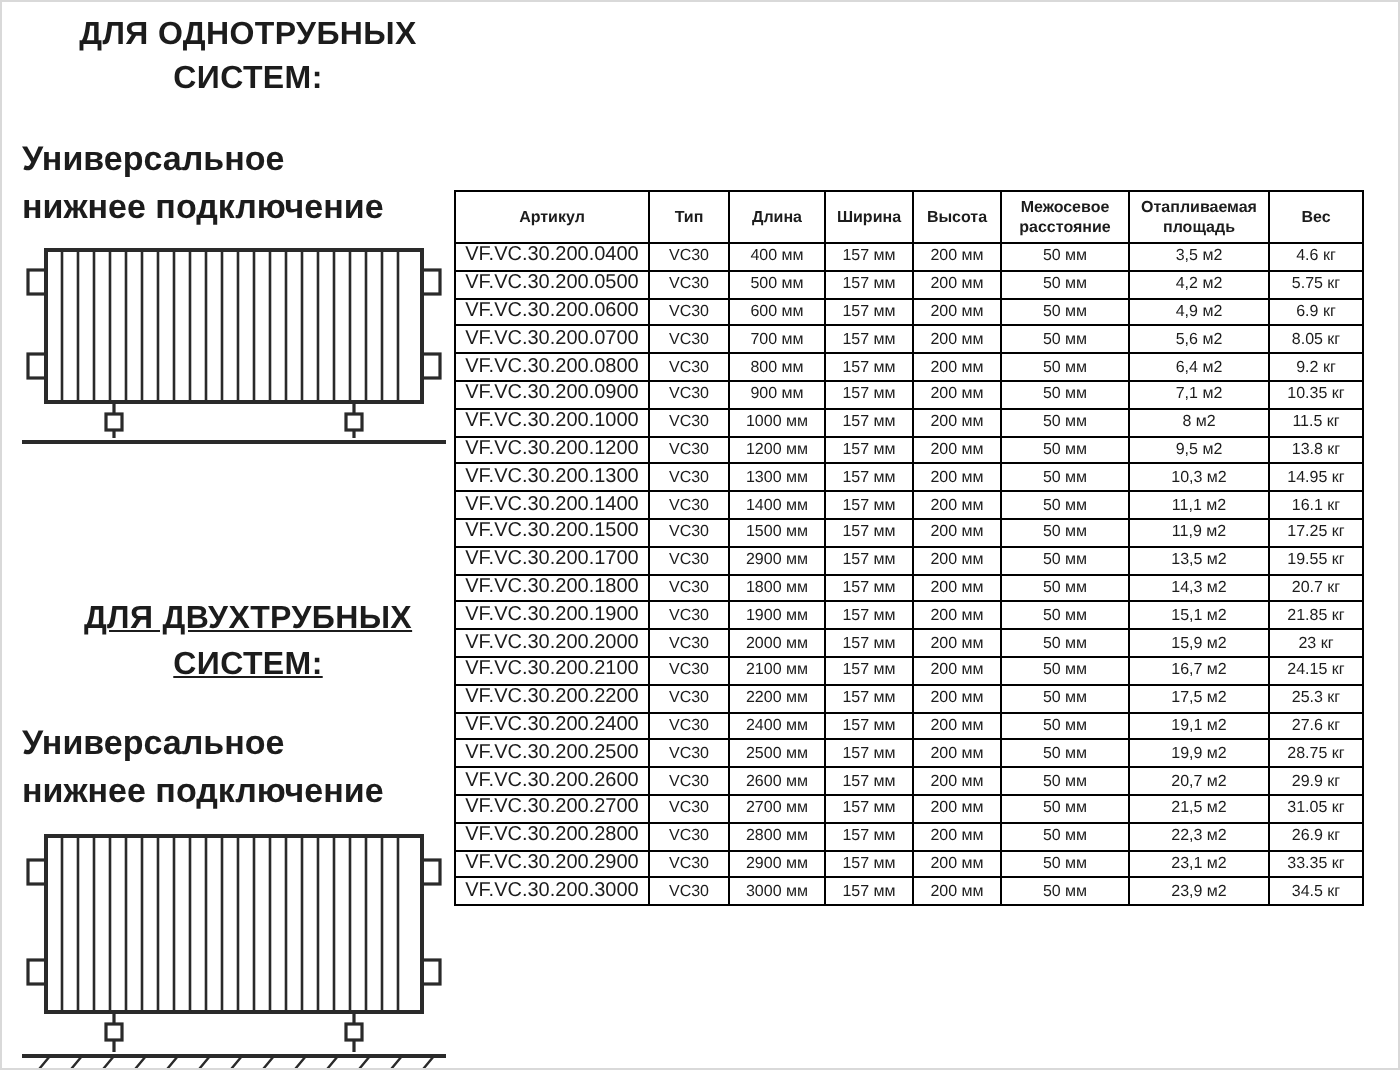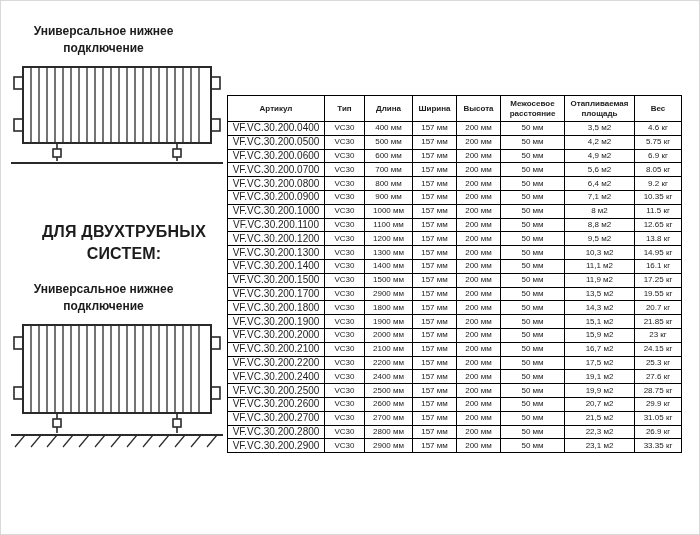--- a/index.html
+++ b/index.html
@@ -4,34 +4,35 @@
 <style>
   *{box-sizing:border-box;}
   html,body{margin:0;padding:0;}
   body{
     width:700px;height:535px;background:#ffffff;position:relative;
     font-family:"Liberation Sans", sans-serif;color:#1c1c1c;overflow:hidden;
     border:1px solid #d9d9d9;
   }
   .left-col{position:absolute;left:10px;top:6px;width:226px;}
   .h-main{font-size:16px;font-weight:bold;text-align:center;margin:0;line-height:1.4;letter-spacing:.2px;}
-  .h-sub{font-size:12px;font-weight:bold;text-align:center;margin:16px 0 6px 0;line-height:1.4;width:185px;}
-  .h-main.second{margin-top:52px;}
+  .h-sub{font-size:17px;font-weight:bold;text-align:left;margin:16px 0 6px 0;line-height:1.4;width:185px;}
+  .h-main.second{margin-top:72px;text-decoration:underline;}
   svg.radiator{display:block;margin-top:4px;}
   .right-col{position:absolute;left:226px;top:94px;width:454px;}
   table{border-collapse:collapse;width:100%;table-layout:fixed;}
   th,td{border:1px solid #000;text-align:center;vertical-align:middle;overflow:hidden;}
   th{font-size:8px;font-weight:bold;padding:2px 1px;height:26px;white-space:normal;line-height:1.25;}
   td{font-size:8px;padding:0 1px;height:13.8px;white-space:nowrap;line-height:1;}
   td.bold{font-weight:normal;font-size:10px;}
 </style>
 </head>
 <body>
 
 <div class="left-col">
+  <h2 class="h-main">ДЛЯ ОДНОТРУБНЫХ СИСТЕМ:</h2>
   <p class="h-sub">Универсальное нижнее подключение</p>
 
   <svg class="radiator" width="212" height="106" viewBox="0 0 212 106" fill="none" stroke="#2a2a2a">
     <rect x="12" y="4" width="188" height="76" stroke-width="2"></rect>
     <path stroke-width="1.3" d="M20 4V80M28 4V80M36 4V80M44 4V80M52 4V80M60 4V80M68 4V80M76 4V80M84 4V80M92 4V80M100 4V80M108 4V80M116 4V80M124 4V80M132 4V80M140 4V80M148 4V80M156 4V80M164 4V80M172 4V80M180 4V80M188 4V80"></path>
     <rect x="3" y="14" width="9" height="12" stroke-width="1.6"></rect>
     <rect x="3" y="56" width="9" height="12" stroke-width="1.6"></rect>
     <rect x="200" y="14" width="9" height="12" stroke-width="1.6"></rect>
     <rect x="200" y="56" width="9" height="12" stroke-width="1.6"></rect>
     <path stroke-width="1.6" d="M46 80V86M46 94V98M166 80V86M166 94V98"></path>
@@ -147,30 +148,20 @@
           <td class="bold">VF.VC.30.200.1000</td>
           <td>VC30</td>
           <td>1000 мм</td>
           <td>157 мм</td>
           <td>200 мм</td>
           <td>50 мм</td>
           <td>8 м2</td>
           <td>11.5 кг</td>
         </tr>
         <tr>
-          <td class="bold">VF.VC.30.200.1100</td>
-          <td>VC30</td>
-          <td>1100 мм</td>
-          <td>157 мм</td>
-          <td>200 мм</td>
-          <td>50 мм</td>
-          <td>8,8 м2</td>
-          <td>12.65 кг</td>
-        </tr>
-        <tr>
           <td class="bold">VF.VC.30.200.1200</td>
           <td>VC30</td>
           <td>1200 мм</td>
           <td>157 мм</td>
           <td>200 мм</td>
           <td>50 мм</td>
           <td>9,5 м2</td>
           <td>13.8 кг</td>
         </tr>
         <tr>
@@ -315,16 +306,26 @@
         </tr>
         <tr>
           <td class="bold">VF.VC.30.200.2900</td>
           <td>VC30</td>
           <td>2900 мм</td>
           <td>157 мм</td>
           <td>200 мм</td>
           <td>50 мм</td>
           <td>23,1 м2</td>
           <td>33.35 кг</td>
+        </tr>
+        <tr>
+          <td class="bold">VF.VC.30.200.3000</td>
+          <td>VC30</td>
+          <td>3000 мм</td>
+          <td>157 мм</td>
+          <td>200 мм</td>
+          <td>50 мм</td>
+          <td>23,9 м2</td>
+          <td>34.5 кг</td>
         </tr>
       </tbody>
   </table>
 </div>
 
 </body></html>

